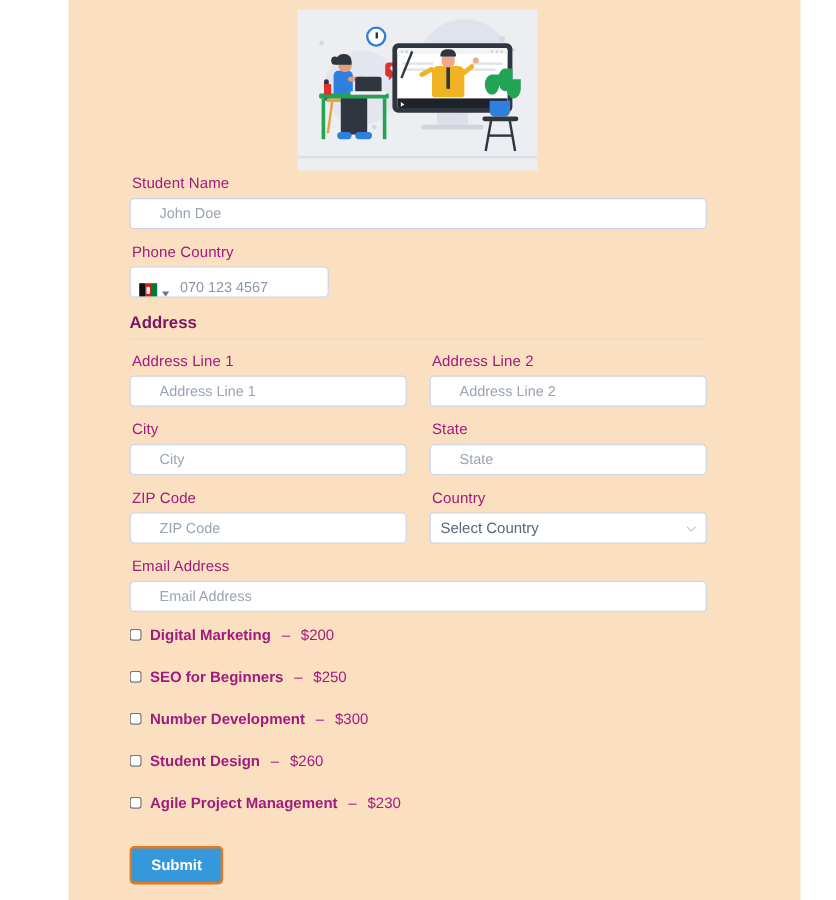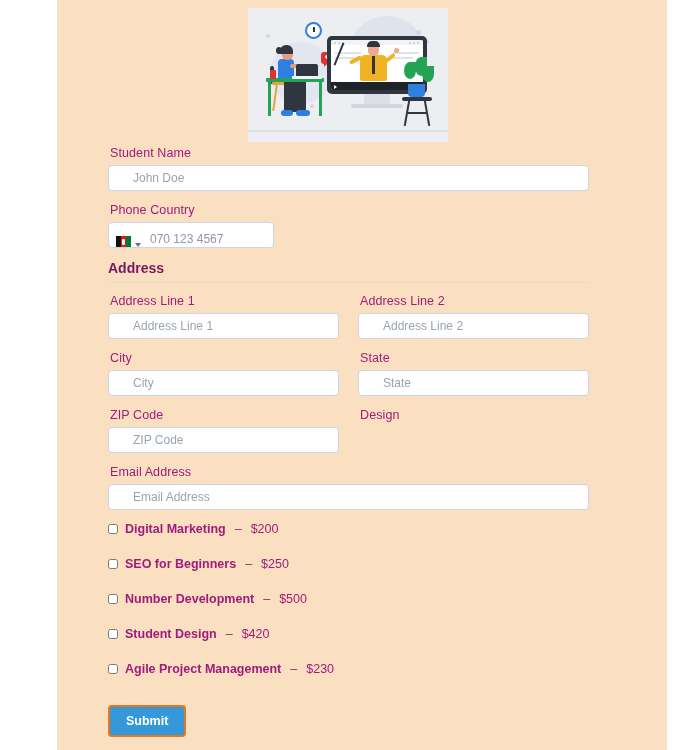--- a/index.html
+++ b/index.html
@@ -359,21 +359,29 @@
           <input class="field" type="text" placeholder="State" style="">
         </div>
       </div>
 
       <div class="row group">
         <div class="col">
           <div class="label">ZIP Code</div>
           <input class="field" type="text" placeholder="ZIP Code" style="">
         </div>
         <div class="col">
-          <div class="label">Design</div>
+          <div class="label">Country</div>
+          <div class="select-wrap">
+            <select class="select-field">
+              <option>Select Country</option>
+            </select>
+            <svg class="select-caret" viewBox="0 0 10 10">
+              <path d="M1 3 L5 7 L9 3" fill="none" stroke="#c3c9d4" stroke-width="1.3" stroke-linecap="round" stroke-linejoin="round"></path>
+            </svg>
+          </div>
         </div>
       </div>
 
       <div class="group">
         <div class="label">Email Address</div>
         <input class="field" type="text" placeholder="Email Address" style="">
       </div>
 
       <div class="courses">
 
@@ -388,28 +396,28 @@
           <input type="checkbox" style="">
           <span class="course-name">SEO for Beginners</span>
           <span class="course-dash">–</span>
           <span class="course-price">$250</span>
         </label>
 
         <label class="course-row">
           <input type="checkbox" style="">
           <span class="course-name">Number Development</span>
           <span class="course-dash">–</span>
-          <span class="course-price">$500</span>
+          <span class="course-price">$300</span>
         </label>
 
         <label class="course-row">
           <input type="checkbox" style="">
           <span class="course-name">Student Design</span>
           <span class="course-dash">–</span>
-          <span class="course-price">$420</span>
+          <span class="course-price">$260</span>
         </label>
 
         <label class="course-row">
           <input type="checkbox" style="">
           <span class="course-name">Agile Project Management</span>
           <span class="course-dash">–</span>
           <span class="course-price">$230</span>
         </label>
       </div>
 

